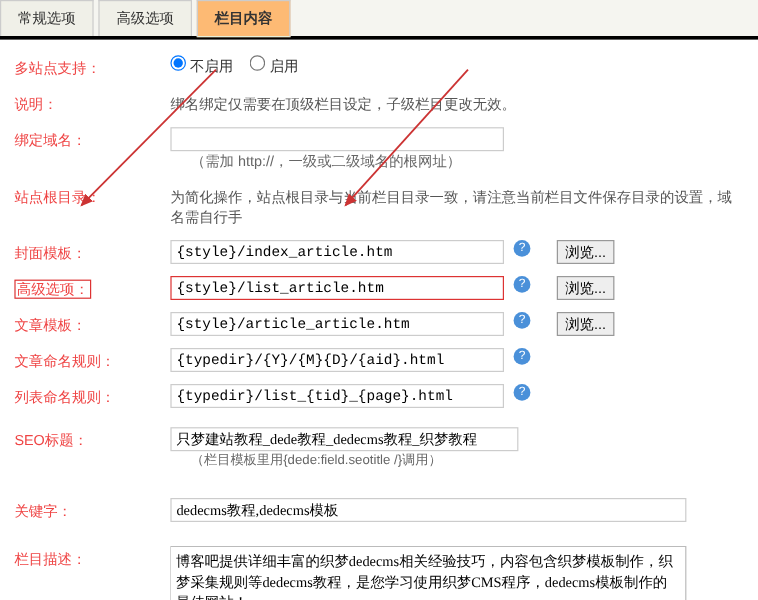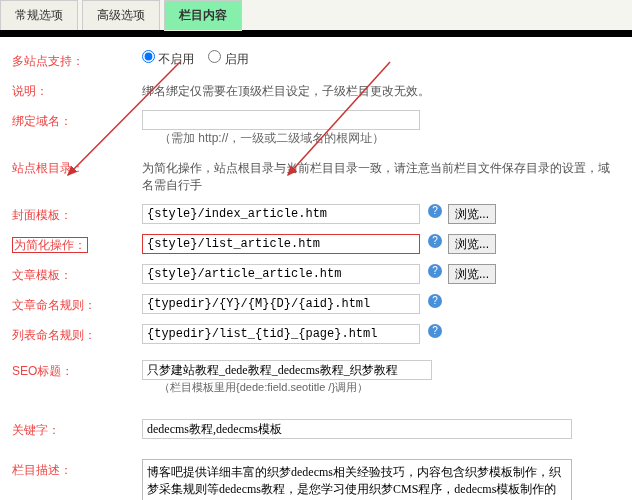--- a/index.html
+++ b/index.html
@@ -1,29 +1,29 @@
 <!DOCTYPE html>
 <html><head>
 <meta charset="utf-8">
 <style>
 *{box-sizing:border-box;margin:0;padding:0}
 body{font-family:"Microsoft YaHei",SimSun,Arial,sans-serif;font-size:12px;color:#333;background:#fff;width:632px}
-.tabs{display:flex;border-bottom:7px solid #000000;background:#f5f5f0}
+.tabs{display:flex;border-bottom:3px solid #000000;background:#f5f5f0}
 .tab{padding:6px 14px;border:1px solid #ccc;border-bottom:none;margin-right:4px;background:#f0f0e8;cursor:pointer;font-size:12px}
-.tab.active{background:#86efac;border-bottom:1px solid #e8f0d8;margin-bottom:-1px;font-weight:bold}
+.tab.active{background:#fdba74;border-bottom:1px solid #e8f0d8;margin-bottom:-1px;font-weight:bold}
 .form-area{padding:8px 12px}
 .row{display:flex;align-items:flex-start;padding:5px 0;min-height:26px}
 .label{width:130px;flex-shrink:0;padding-top:3px;color:#ef4444}
 .value{flex:1;display:flex;align-items:flex-start;flex-wrap:wrap}
 .value-text{padding-top:3px;color:#555}
 input[type=text]{border:1px solid #ccc;padding:2px 4px;font-size:12px;font-family:"Courier New",monospace;height:20px}
 input.wlong{width:278px}
 input.wfull{width:290px}
 textarea{border:1px solid #bbb;padding:4px;font-size:12px;font-family:"Microsoft YaHei",SimSun;width:430px;height:60px;resize:none}
-.browse-btn{border:1px solid #999;background:#eee;padding:1px 6px;font-size:12px;margin-left:6px;cursor:pointer;height:20px}
+.browse-btn{border:1px solid #999;background:#eee;padding:1px 6px;font-size:12px;margin-left:22px;cursor:pointer;height:20px}
 .help-icon{display:inline-block;width:14px;height:14px;border-radius:50%;background:#4a90d9;color:#fff;text-align:center;line-height:14px;font-size:10px;margin-left:8px;cursor:pointer}
 .radio-group label{margin-right:14px;cursor:pointer}
 .hint{color:#666;margin-left:17px}
 .input-wrap{position:relative;display:inline-block}
 .red-box{border:1px solid #d33;padding:0 1px}
 .arrow{position:absolute;pointer-events:none;z-index:5}
 .arrow svg{overflow:visible}
 </style>
 </head>
 <body>
@@ -90,21 +90,21 @@
   <div class="row">
     <div class="label">封面模板：</div>
     <div class="value">
       <input type="text" class="wlong" value="{style}/index_article.htm" style="">
       <span class="help-icon">?</span>
       <button class="browse-btn">浏览...</button>
     </div>
   </div>
 
   <div class="row">
-    <div class="label"><span class="red-box">为简化操作：</span></div>
+    <div class="label"><span class="red-box">高级选项：</span></div>
     <div class="value">
       <span class="input-wrap">
         <input type="text" class="wlong red-box" style="border: 1px solid rgb(221, 51, 51); font-family: Liberation Mono, monospace;" value="{style}/list_article.htm">
       </span>
       <span class="help-icon">?</span>
       <button class="browse-btn">浏览...</button>
     </div>
   </div>
 
   <div class="row">

